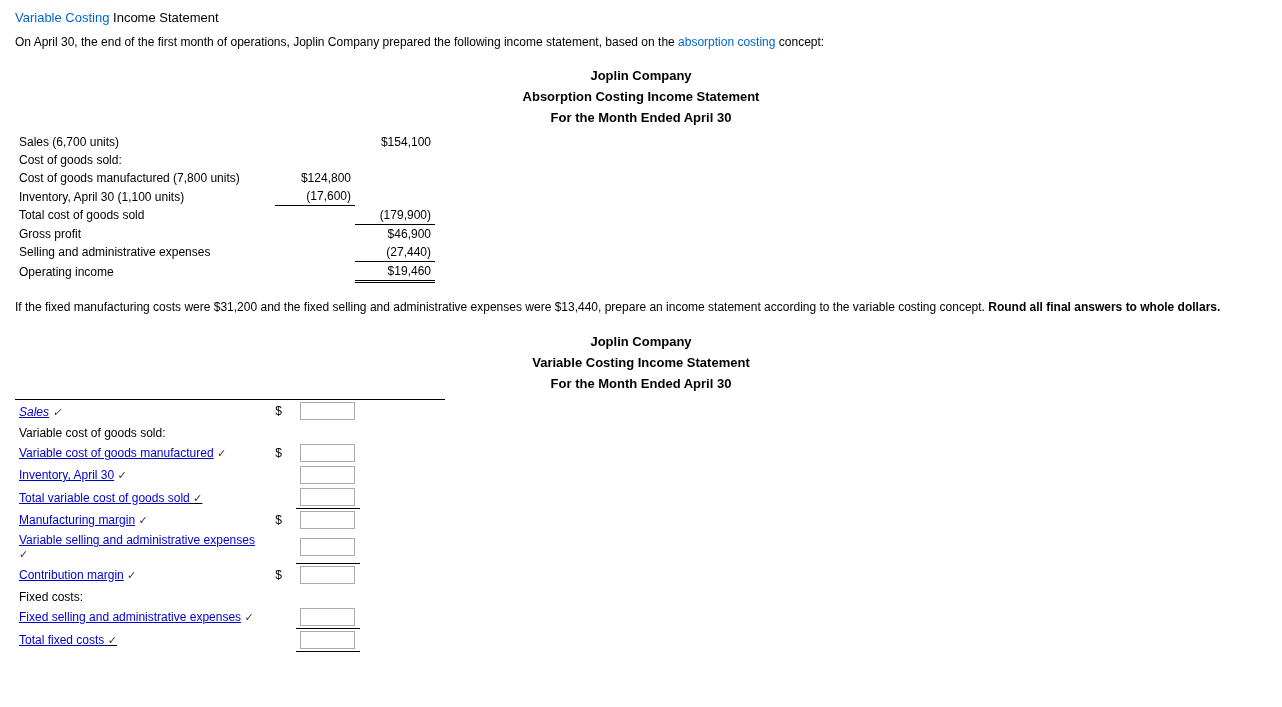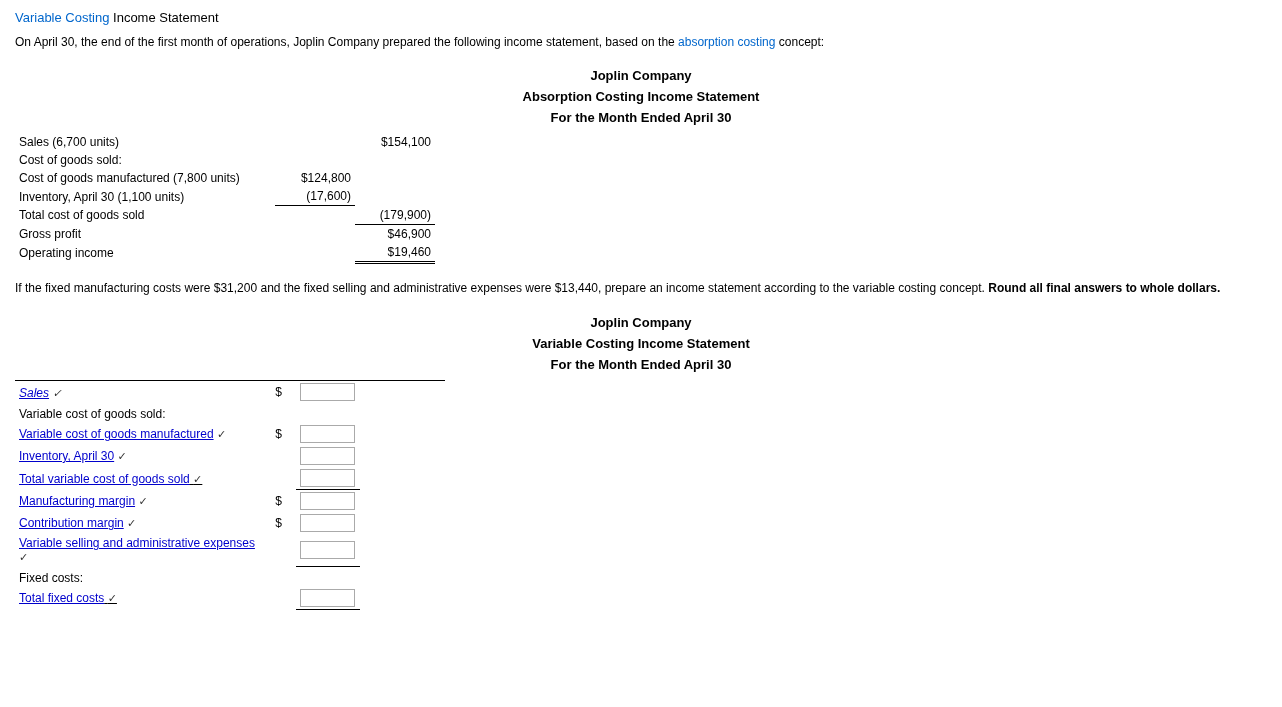--- a/index.html
+++ b/index.html
@@ -102,20 +102,25 @@
     <td></td>
     <td class="text-right border-bottom">(179,900)</td>
   </tr>
 
   <tr>
     <td>Gross profit</td>
     <td></td>
     <td class="text-right">$46,900</td>
   </tr>
 
+  <tr>
+    <td>Selling and administrative expenses</td>
+    <td></td>
+    <td class="text-right border-bottom">(27,440)</td>
+  </tr>
 
   <tr>
     <td>Operating income</td>
     <td></td>
     <td class="text-right" style="border-bottom: 3px double #000;">$19,460</td>
   </tr>
 </tbody>
   </table>
 
 <div style="margin: 15px 0; font-size: 12px; line-height: 1.6;">
@@ -195,47 +200,57 @@
       <span class="checkmark"> ✓</span>
     </td>
     <td class="dollar-sign">$</td>
     <td><span class="input-box"></span></td>
     <td></td>
     <td></td>
   </tr>
 
   <tr>
     <td>
+      <span class="vc-link">Variable selling and administrative expenses</span>
+      <span class="checkmark"> ✓</span>
+    </td>
+    <td></td>
+    <td style="border-bottom: 1px solid #000;"><span class="input-box"></span></td>
+    <td></td>
+    <td></td>
+  </tr>
+
+  <tr>
+    <td>
       <span class="vc-link">Contribution margin</span>
       <span class="checkmark"> ✓</span>
     </td>
     <td class="dollar-sign">$</td>
     <td><span class="input-box"></span></td>
-    <td></td>
-    <td></td>
-  </tr>
-
-  <tr>
-    <td>
-      <span class="vc-link">Variable selling and administrative expenses</span>
-      <span class="checkmark"> ✓</span>
-    </td>
-    <td></td>
-    <td style="border-bottom: 1px solid #000;"><span class="input-box"></span></td>
     <td></td>
     <td></td>
   </tr>
 
   <tr>
     <td colspan="5" style="padding-top:4px;">
       <span class="fixed-costs-label">Fixed costs:</span>
     </td>
   </tr>
 
 
+  <tr>
+    <td class="indent1">
+      <span class="vc-link">Fixed selling and administrative expenses</span>
+      <span class="checkmark"> ✓</span>
+    </td>
+    <td></td>
+    <td style="border-bottom: 1px solid #000;"><span class="input-box"></span></td>
+    <td></td>
+    <td></td>
+  </tr>
 
   <tr>
     <td class="indent2">
       <span class="vc-link">Total fixed costs</span>
       <span class="checkmark"> ✓</span>
     </td>
     <td></td>
     <td style="border-bottom: 1px solid #000;"><span class="input-box"></span></td>
     <td></td>
     <td></td>

